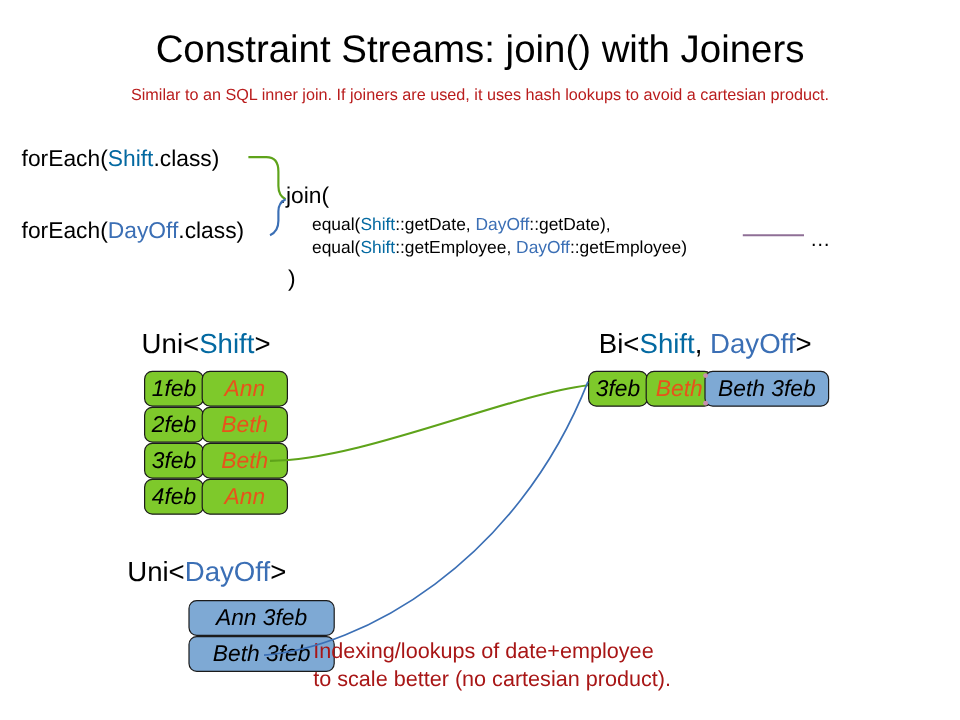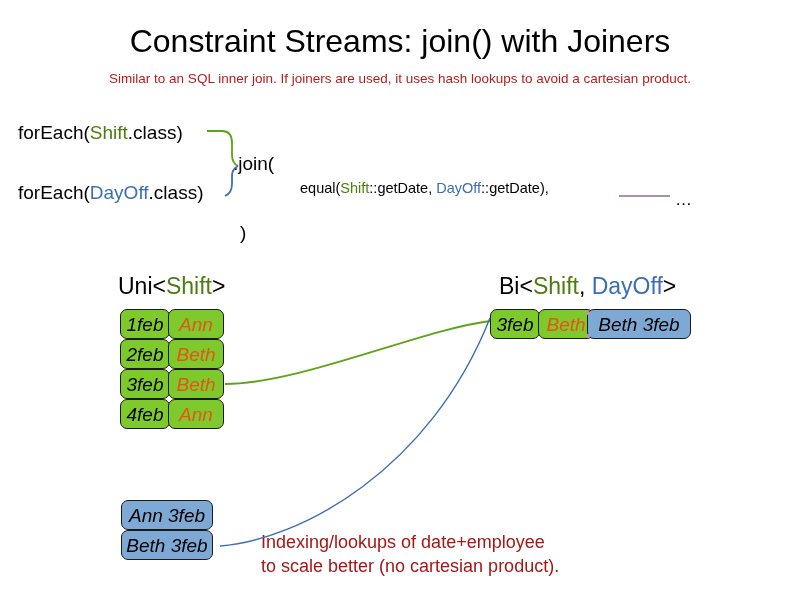--- a/index.html
+++ b/index.html
@@ -58,26 +58,25 @@
   .code-foreach-dayoff { left: 18px;  top: 181px; }
   .code-join-open      { left: 233px; top: 152px; }
   .code-join-close     { left: 240px; top: 221px; }
   .code-arg {
     position: absolute;
     left: 260px;
     font-size: 14.5px;
     line-height: 19px;
     white-space: nowrap;
     color: #000000;
-    margin-left: 40px;
   }
   .code-arg-1 { top: 179px; }
   .code-arg-2 { top: 198px; }
 
-  .tok-shift  { color: #4d7c0f; }
+  .tok-shift  { color: #0369a1; }
   .tok-dayoff { color: #3b6fb5; }
 
   .ellipsis {
     position: absolute;
     left: 675px; top: 190px;
     font-size: 17px;
     line-height: 20px;
     color: #000000;
   }
 
@@ -107,25 +106,26 @@
     white-space: nowrap;
     font-style: italic;
   }
   .cell-green { background: #7ec92b; }
   .cell-blue  { background: #7ea9d4; }
   .txt-black  { color: #000000; }
   .txt-orange { color: #e8531b; }
 
   .shift-row   { height: 30px; }
   .shift-date  { width: 50px; }
-  .shift-name  { width: 56px; }
+  .shift-name  { width: 72px; }
 
   .dayoff-box {
-    width: 92px;
+    width: 122px;
     height: 30px;
+    margin-left: 36px;
   }
 
   .bi-date { width: 50px; height: 30px; }
   .bi-name { width: 56px; height: 30px; }
   .bi-blue { width: 104px; height: 30px; }
 
   .bi-marker {
     position: absolute;
     width: 4px;
     height: 4px;
@@ -161,29 +161,31 @@
   <div class="slide-subtitle">Similar to an SQL inner join. If joiners are used, it uses hash lookups to avoid a cartesian product.</div>
 
   <div class="code-line code-foreach-shift"><span>forEach(</span><span class="tok-shift">Shift</span><span>.class)</span></div>
 
   <div class="code-line code-foreach-dayoff"><span>forEach(</span><span class="tok-dayoff">DayOff</span><span>.class)</span></div>
 
   <div class="code-line code-join-open">.join(</div>
 
   <div class="code-arg code-arg-1"><span>equal(</span><span class="tok-shift">Shift</span><span>::getDate, </span><span class="tok-dayoff">DayOff</span><span>::getDate),</span></div>
 
+  <div class="code-arg code-arg-2"><span>equal(</span><span class="tok-shift">Shift</span><span>::getEmployee, </span><span class="tok-dayoff">DayOff</span><span>::getEmployee)</span></div>
 
   <div class="code-line code-join-close">)</div>
 
   <div class="ellipsis">…</div>
 
   <div class="group-label label-uni-shift"><span>Uni&lt;</span><span class="tok-shift">Shift</span><span>&gt;</span></div>
 
   <div class="group-label label-bi"><span>Bi&lt;</span><span class="tok-shift">Shift</span><span>, </span><span class="tok-dayoff">DayOff</span><span>&gt;</span></div>
 
+  <div class="group-label label-uni-dayoff"><span>Uni&lt;</span><span class="tok-dayoff">DayOff</span><span>&gt;</span></div>
 
   <div class="cell cell-green shift-row shift-date txt-black" style="left:120px; top:309px;">1feb</div>
   <div class="cell cell-green shift-row shift-name txt-orange" style="left:168px; top:309px;">Ann</div>
 
   <div class="cell cell-green shift-row shift-date txt-black" style="left:120px; top:339px;">2feb</div>
   <div class="cell cell-green shift-row shift-name txt-orange" style="left:168px; top:339px;">Beth</div>
 
   <div class="cell cell-green shift-row shift-date txt-black" style="left:120px; top:369px;">3feb</div>
   <div class="cell cell-green shift-row shift-name txt-orange" style="left:168px; top:369px;">Beth</div>
 

